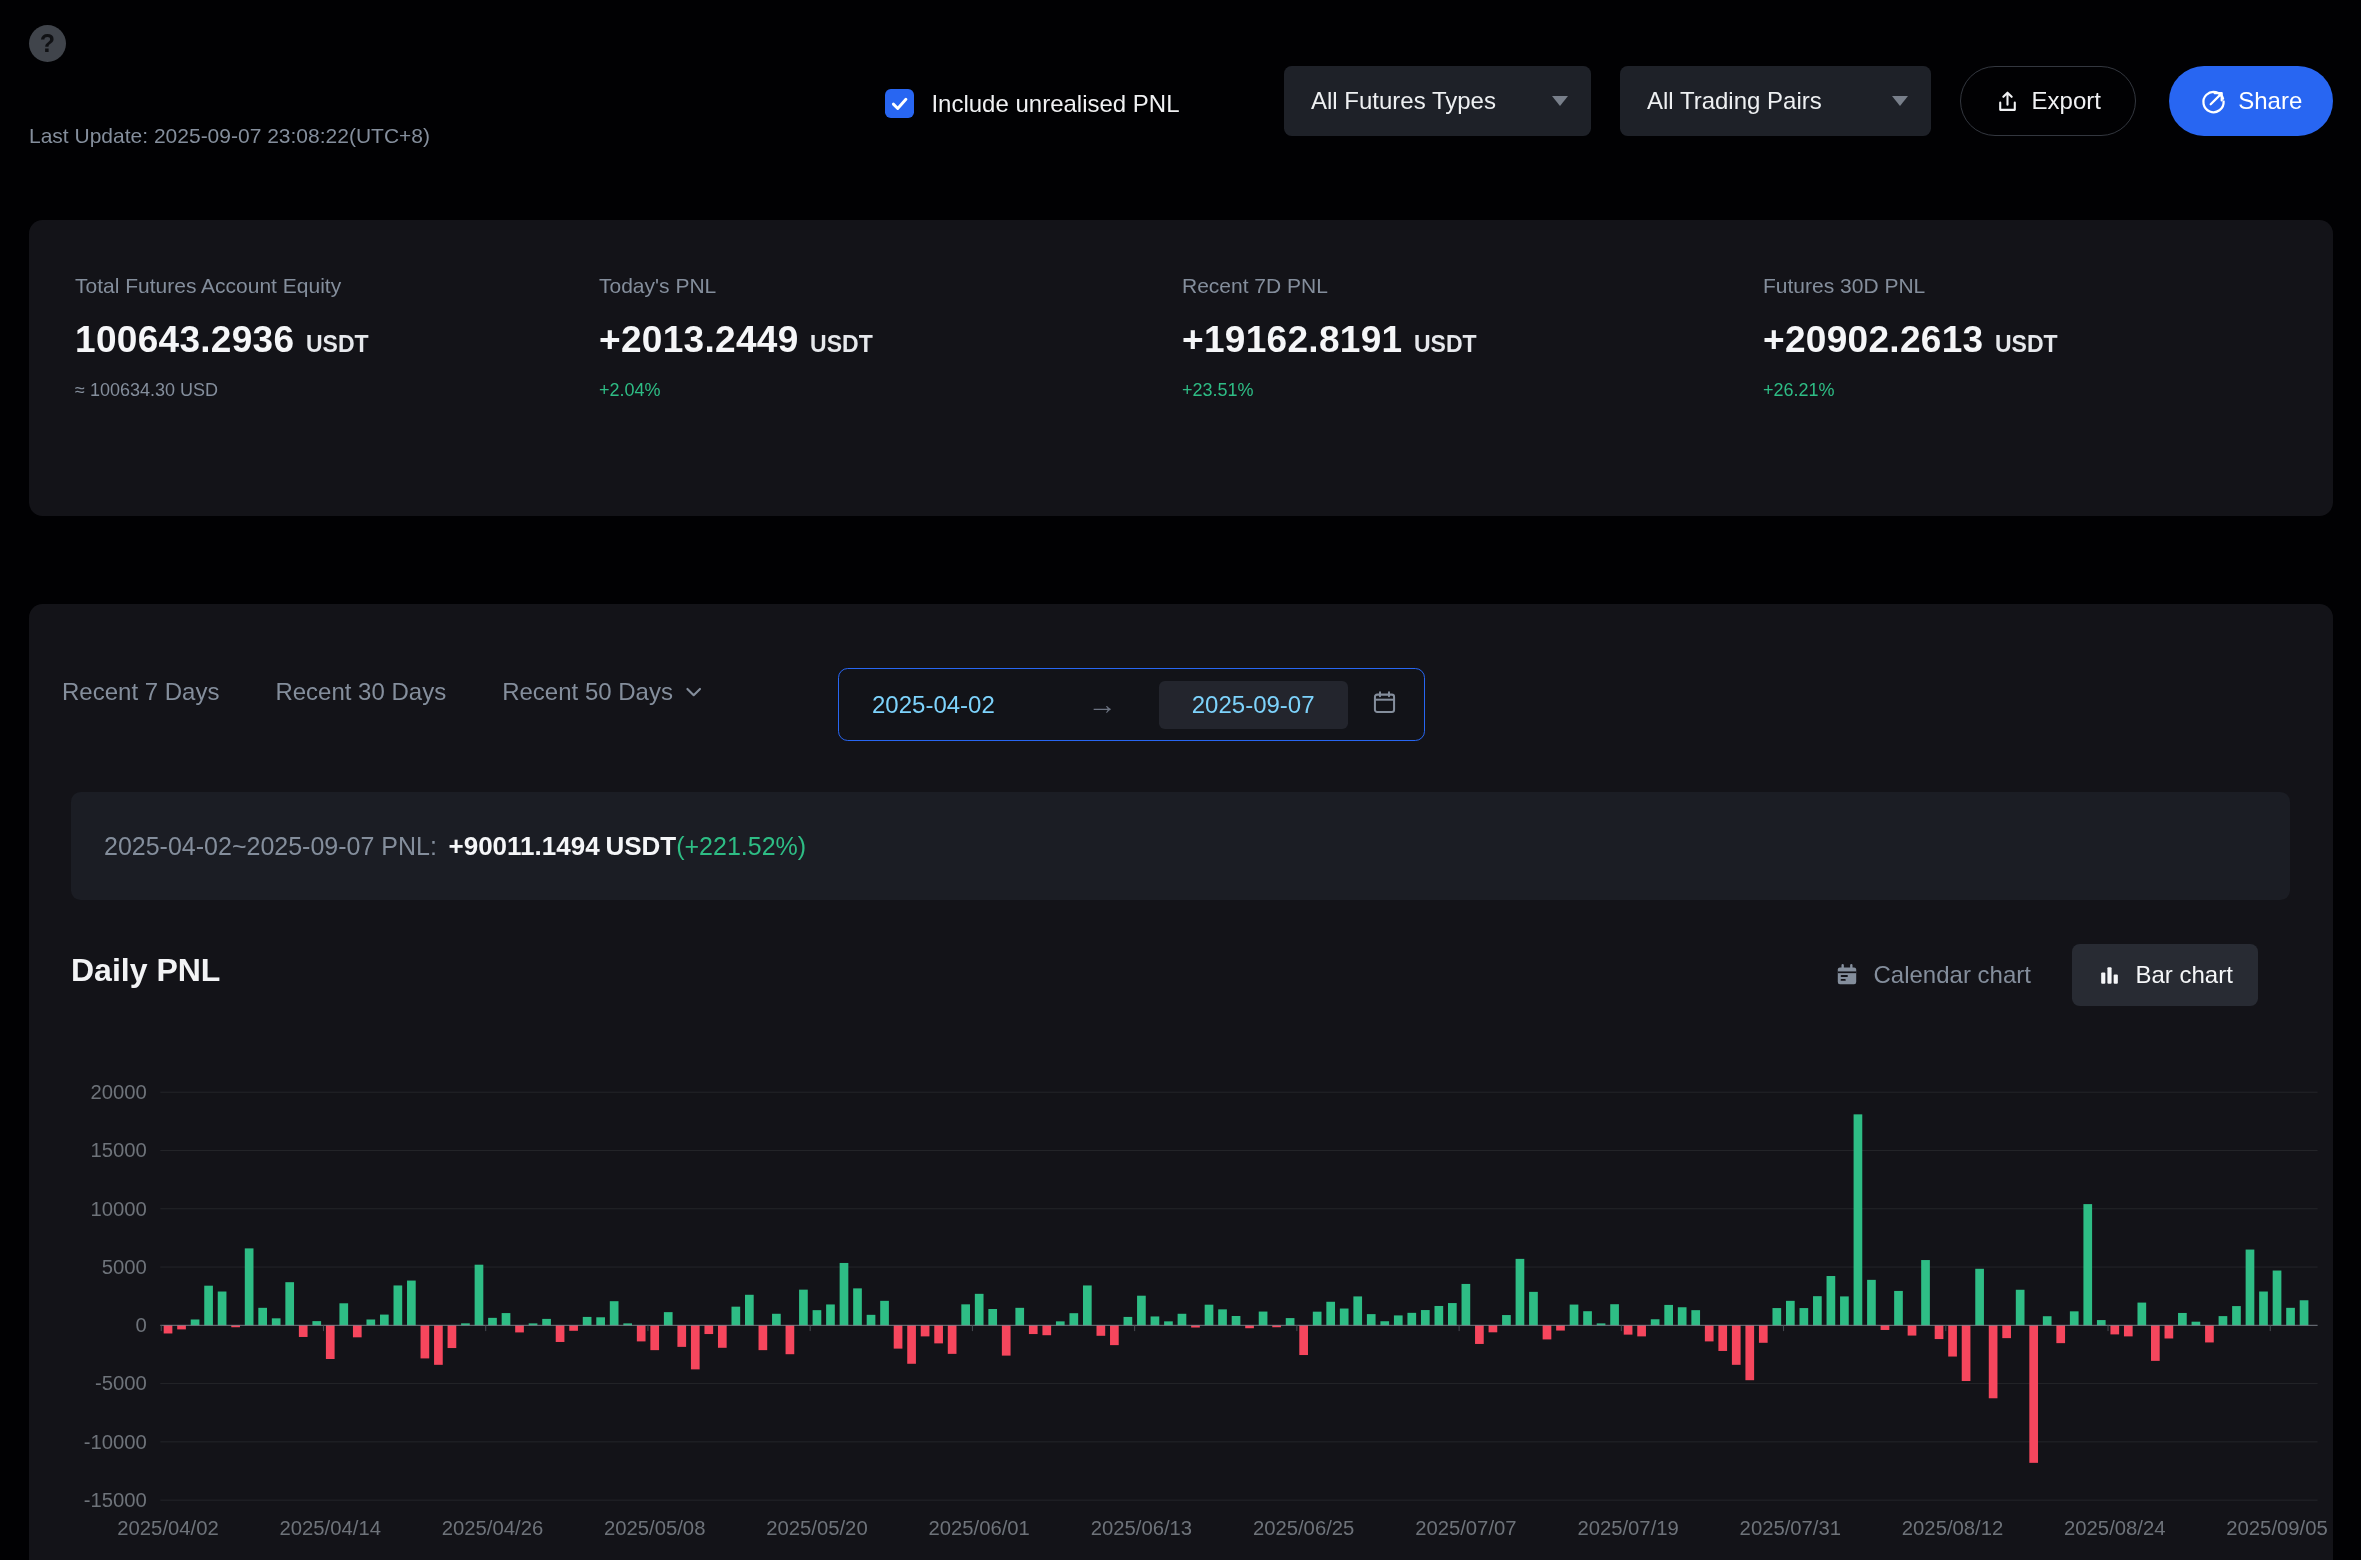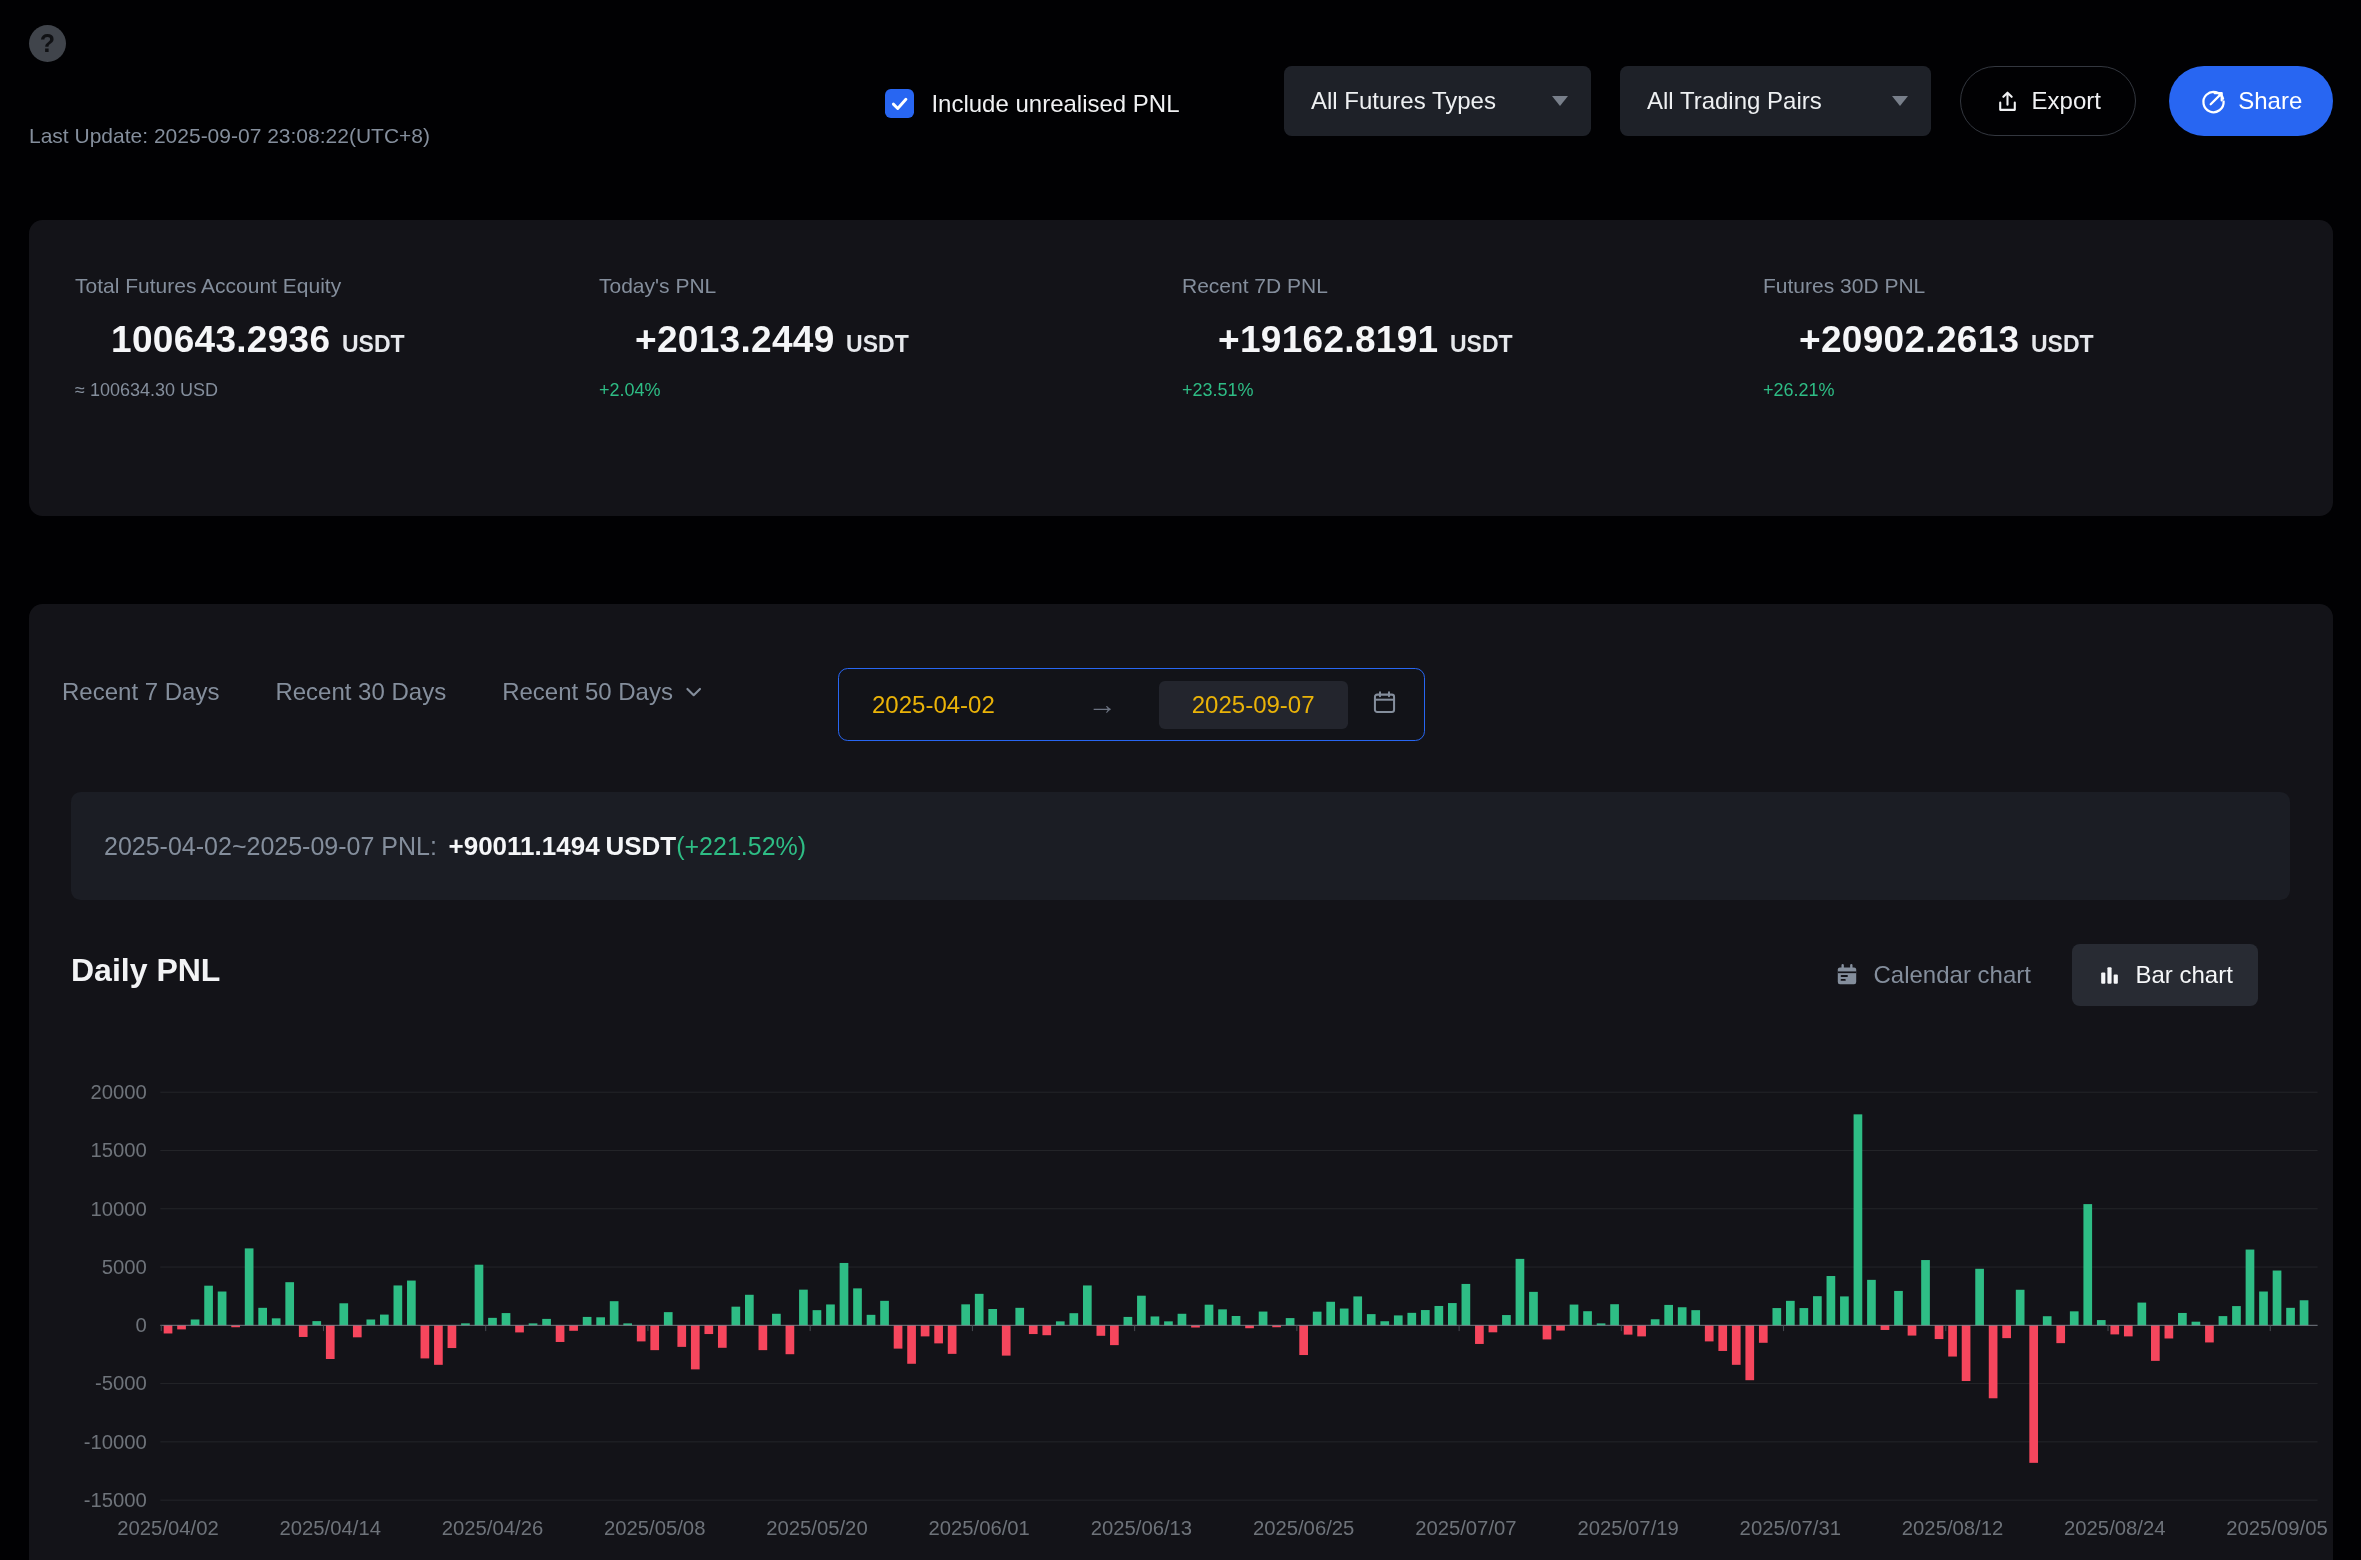--- a/index.html
+++ b/index.html
@@ -29,37 +29,37 @@
   .btn-export { left:1960px; top:66px; width:176px; height:70px; border-radius:35px; border:1px solid #33373f;
     background:transparent; display:flex; align-items:center; justify-content:center; gap:11.6px; font-size:24px; color:#f0f1f3; cursor:pointer; }
   .btn-share { left:2169px; top:66px; width:164px; height:70px; border-radius:35px; background:#2866f2;
     display:flex; align-items:center; justify-content:center; gap:11.6px; font-size:24px; color:#ffffff; cursor:pointer; }
 
   
   .stats-card { left:29px; top:220px; width:2304px; height:296px; background:#131318; border-radius:13.5px; }
   .stat-col { position:absolute; top:54px; }
   .stat-col.c0 { left:46px; } .stat-col.c1 { left:570px; } .stat-col.c2 { left:1153px; } .stat-col.c3 { left:1734px; }
   .stat-label { font-size:21px; color:#848e9c; }
-  .stat-value-row { margin-top:21px; display:flex; align-items:baseline; gap:11.6px;margin-left:36px; }
+  .stat-value-row { margin-top:21px; display:flex; align-items:baseline; gap:11.6px; }
   .stat-value { font-size:37px; font-weight:700; color:#f5f6f8; letter-spacing:0.3px; }
   .stat-unit { font-size:23px; font-weight:700; color:#e6e8ec; }
   .stat-sub { margin-top:19.3px; font-size:18px; }
   .stat-sub.muted { color:#848e9c; }
   .stat-sub.pos { color:#2ebd85; }
   .show-more { left:0; right:0; top:483px; display:flex; align-items:center; justify-content:center; gap:9.7px;
     font-size:21px; color:#848e9c; cursor:pointer; }
 
   
   .main-card { left:29px; top:604px; width:2304px; height:956px; background:#131318; border-radius:13.5px 13.5px 0 0; }
   .tabs { position:absolute; left:62px; top:678px; display:flex; align-items:center; gap:56px; }
   .tab { font-size:24px; color:#848e9c; cursor:pointer; display:flex; align-items:center; gap:11.6px; }
 
   .date-picker { left:838px; top:668px; width:587px; height:73px; border:1.9px solid #2866f2; border-radius:9.7px;
     background:#121318; display:flex; align-items:center; padding:0 21px 0 33px; }
-  .date-text { font-size:24px; color:#eab308; }
+  .date-text { font-size:24px; color:#7dd3fc; }
   .range-arrow { color:#6b7280; font-size:29px; margin:0 42px 0 93px; }
   .date-pill { background:#23252d; border-radius:5.8px; height:48px; display:flex; align-items:center; padding:0 33px; }
   .cal-icon-box { margin-left:23px; }
 
   .summary-bar { left:71px; top:792px; width:2219px; height:108px; background:#1b1d24; border-radius:9.7px;
     display:flex; align-items:center; padding-left:33px; }
   .summary-range { font-size:25px; color:#848e9c; }
   .summary-value { font-size:26px; font-weight:700; color:#f5f6f8; margin-left:11.6px; }
   .summary-unit { font-size:26px; font-weight:700; color:#f5f6f8; margin-left:5.8px; }
   .summary-pct { font-size:25px; color:#2ebd85; }

